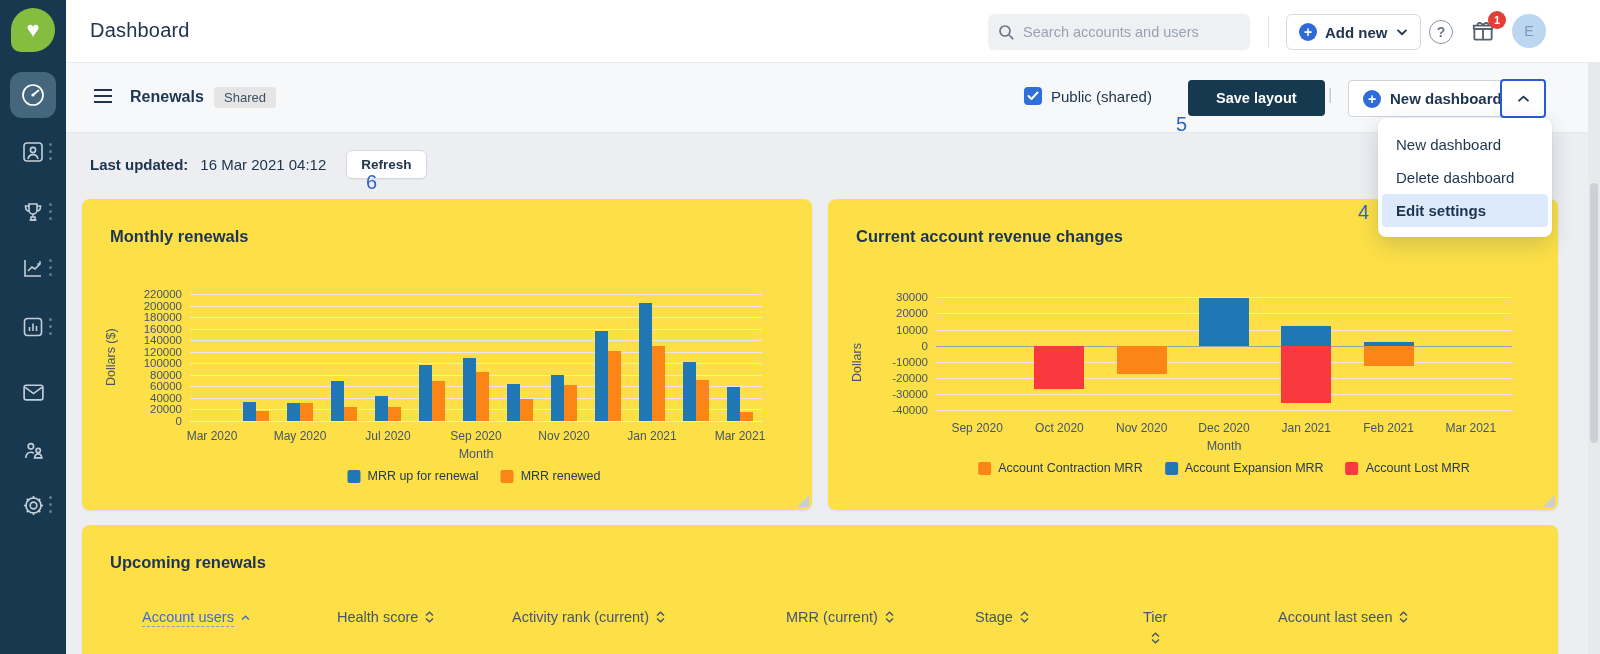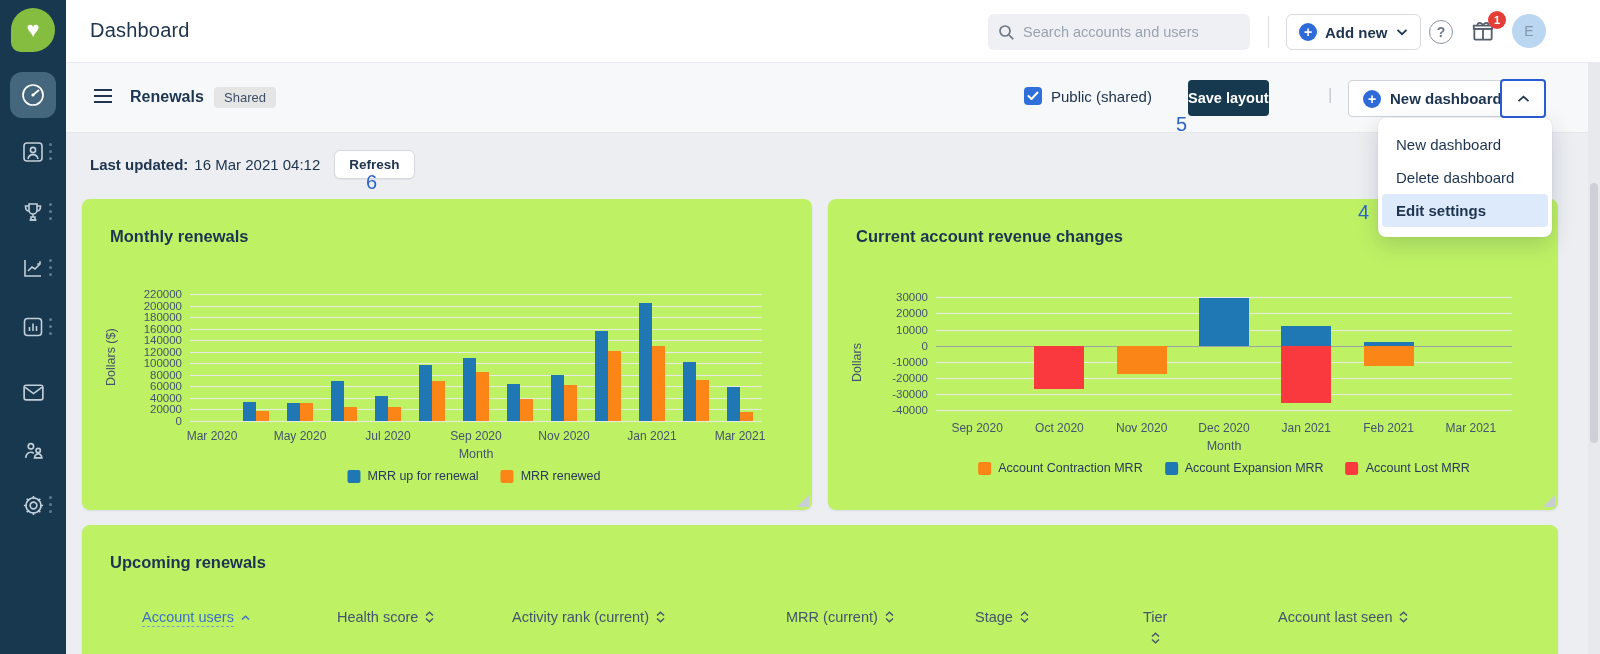--- a/index.html
+++ b/index.html
@@ -43,43 +43,43 @@
   .toolbar { position:absolute; left:66px; top:63px; right:0; height:70px; background:#f7f8f9; border-bottom:1px solid #e6e8eb; z-index:5; }
   .hamburger { position:absolute; left:28px; top:26px; width:18px; height:14px; display:flex; flex-direction:column; justify-content:space-between; cursor:pointer; }
   .hamburger i { display:block; height:1.6px; background:#20354f; }
   .board-name { position:absolute; left:64px; top:25px; font-size:16px; font-weight:600; color:#1c3553; }
   .shared-badge { position:absolute; left:148px; top:24px; background:#e5e5e5; border-radius:4px; padding:3px 10px;
                   font-size:13px; color:#3f4f66; }
   .public-wrap { position:absolute; left:958px; top:24px; display:flex; align-items:center; gap:9px; }
   .checkbox { width:18px; height:18px; background:#2f6fd9; border-radius:4px; display:flex; align-items:center; justify-content:center; cursor:pointer; }
   .public-label { font-size:15px; color:#20354f; }
   .save-layout-btn { position:absolute; left:1122px; top:17px; height:36px; background:#17394f; color:#fff; border:none; border-radius:4px;
-                     padding:0 0; font-size:14.5px; font-weight:600; cursor:pointer; font-family:"Liberation Sans", sans-serif; }
+                     padding:0 28px; font-size:14.5px; font-weight:600; cursor:pointer; font-family:"Liberation Sans", sans-serif; }
   .tb-pipe { position:absolute; left:1262px; top:22px; color:#c4c9cf; font-size:17px; }
   .newdash-btn { position:absolute; left:1282px; top:17px; height:37px; background:#fff; border:1px solid #cfd4da;
                  border-radius:4px 0 0 4px; display:flex; align-items:center; gap:9px; padding:0 14px;
                  font-size:15px; font-weight:600; color:#1d3450; cursor:pointer; }
   .newdash-caret { position:absolute; left:1434px; top:16px; width:46px; height:39px; background:#fff; border:2px solid #2a5bd7;
                    border-radius:4px; display:flex; align-items:center; justify-content:center; cursor:pointer; z-index:6; }
 
   
   .dropdown { position:absolute; left:1378px; top:118px; width:174px; background:#fff; border-radius:8px;
               box-shadow:0 8px 22px rgba(23,43,77,.18), 0 0 1px rgba(23,43,77,.2); padding:10px 0; z-index:40; }
   .menu-item { padding:8px 18px; font-size:15px; color:#1d3450; cursor:pointer; }
   .menu-item.highlight { background:#dceafb; font-weight:600; margin:0 4px; padding:8px 14px; border-radius:4px; }
 
   
   .content { position:absolute; left:66px; top:133px; right:0; bottom:0; background:#eceef1; }
-  .last-updated { position:absolute; left:24px; top:17px; display:flex; align-items:center; gap:6px; font-size:15px; color:#20354f; }
+  .last-updated { position:absolute; left:24px; top:17px; display:flex; align-items:center; gap:12px; font-size:15px; color:#20354f; }
   .last-updated b { font-weight:700; }
   .refresh-btn { margin-left:8px; background:#fff; border:1px solid #d5d9de; border-radius:6px; padding:6px 14px;
                  font-size:13.5px; font-weight:600; color:#20354f; cursor:pointer; box-shadow:0 1px 1px rgba(23,43,77,.05);
                  font-family:"Liberation Sans", sans-serif; }
 
-  .card { position:absolute; background:#bef264; border-radius:8px; box-shadow:0 1px 2px rgba(23,43,77,.09); }
+  .card { position:absolute; background:#fde047; border-radius:8px; box-shadow:0 1px 2px rgba(23,43,77,.09); }
   .card-title { position:absolute; left:28px; top:28px; font-size:16.5px; font-weight:600; color:#1c3452; }
   .card1 { left:16px; top:66px; width:730px; height:311px; }
   .card2 { left:762px; top:66px; width:730px; height:311px; }
   .card3 { left:16px; top:392px; width:1476px; height:300px; }
   .resize-handle { position:absolute; right:3px; bottom:3px; width:0; height:0;
                    border-left:12px solid transparent; border-bottom:12px solid #c9ced6; }
 
   
   .chart-area { position:absolute; left:0; right:0; top:60px; bottom:0; }
   .gridline { position:absolute; left:0; right:0; height:1px; background:#e8e9eb; }

